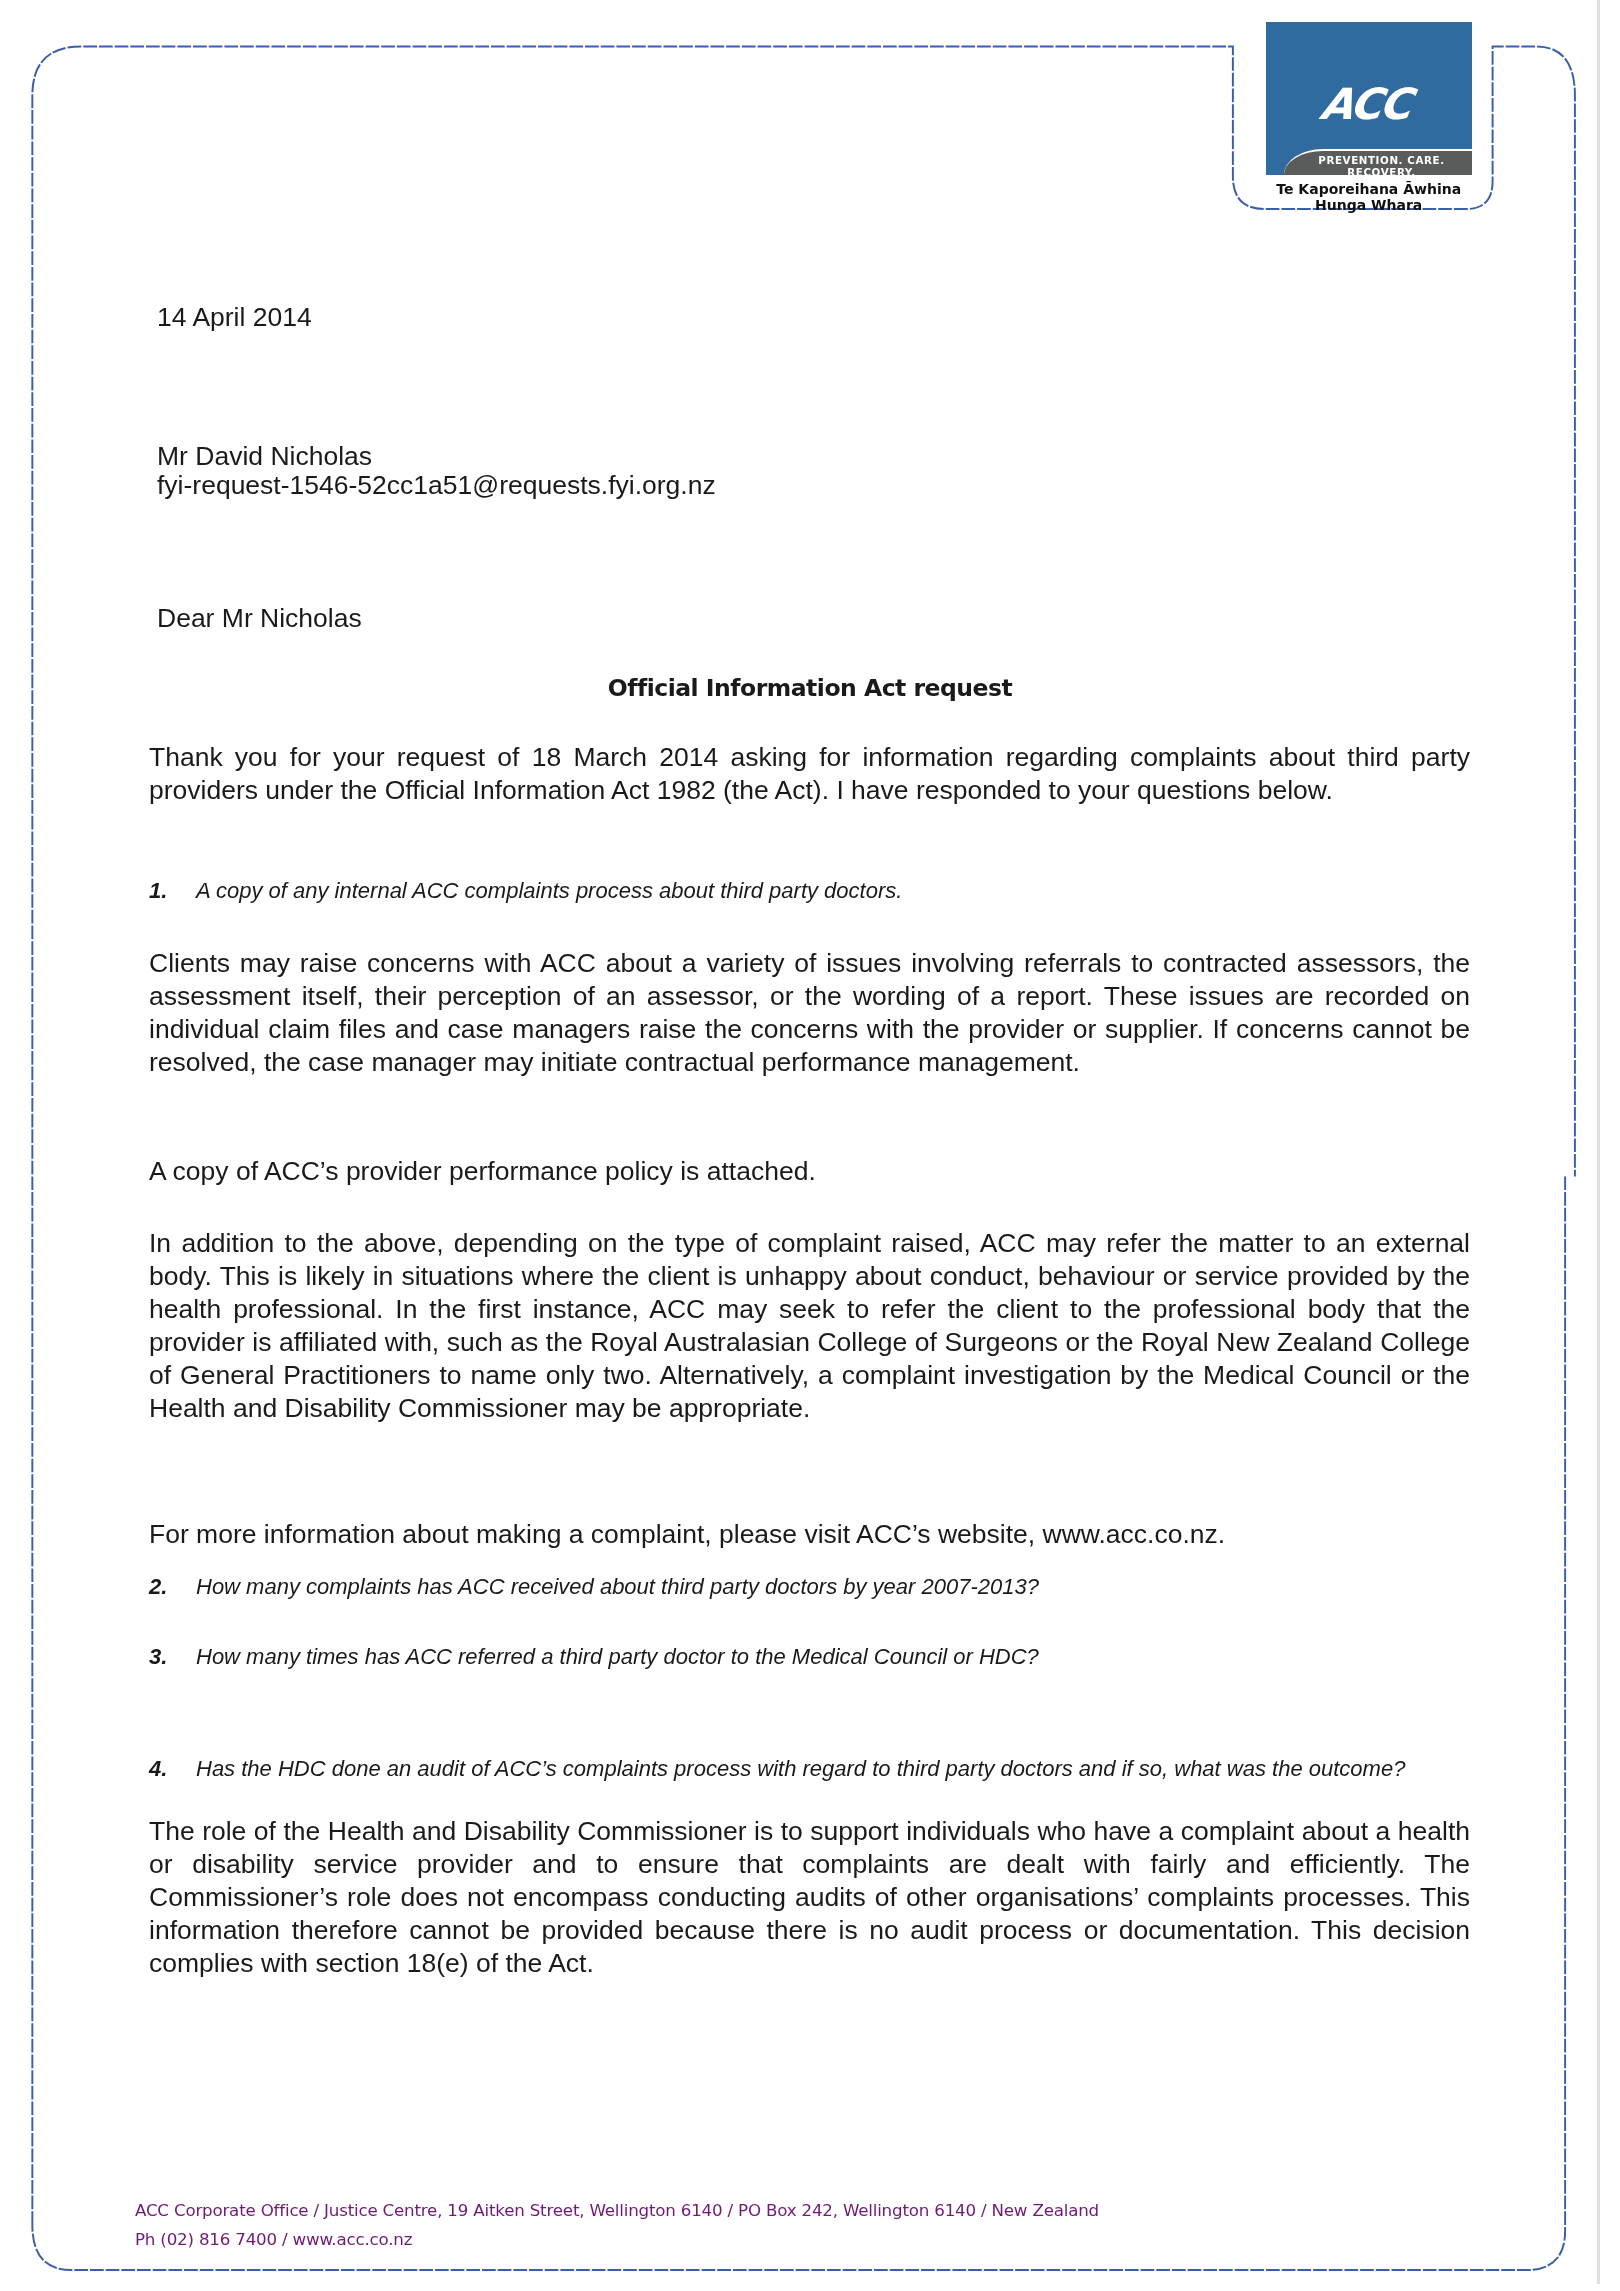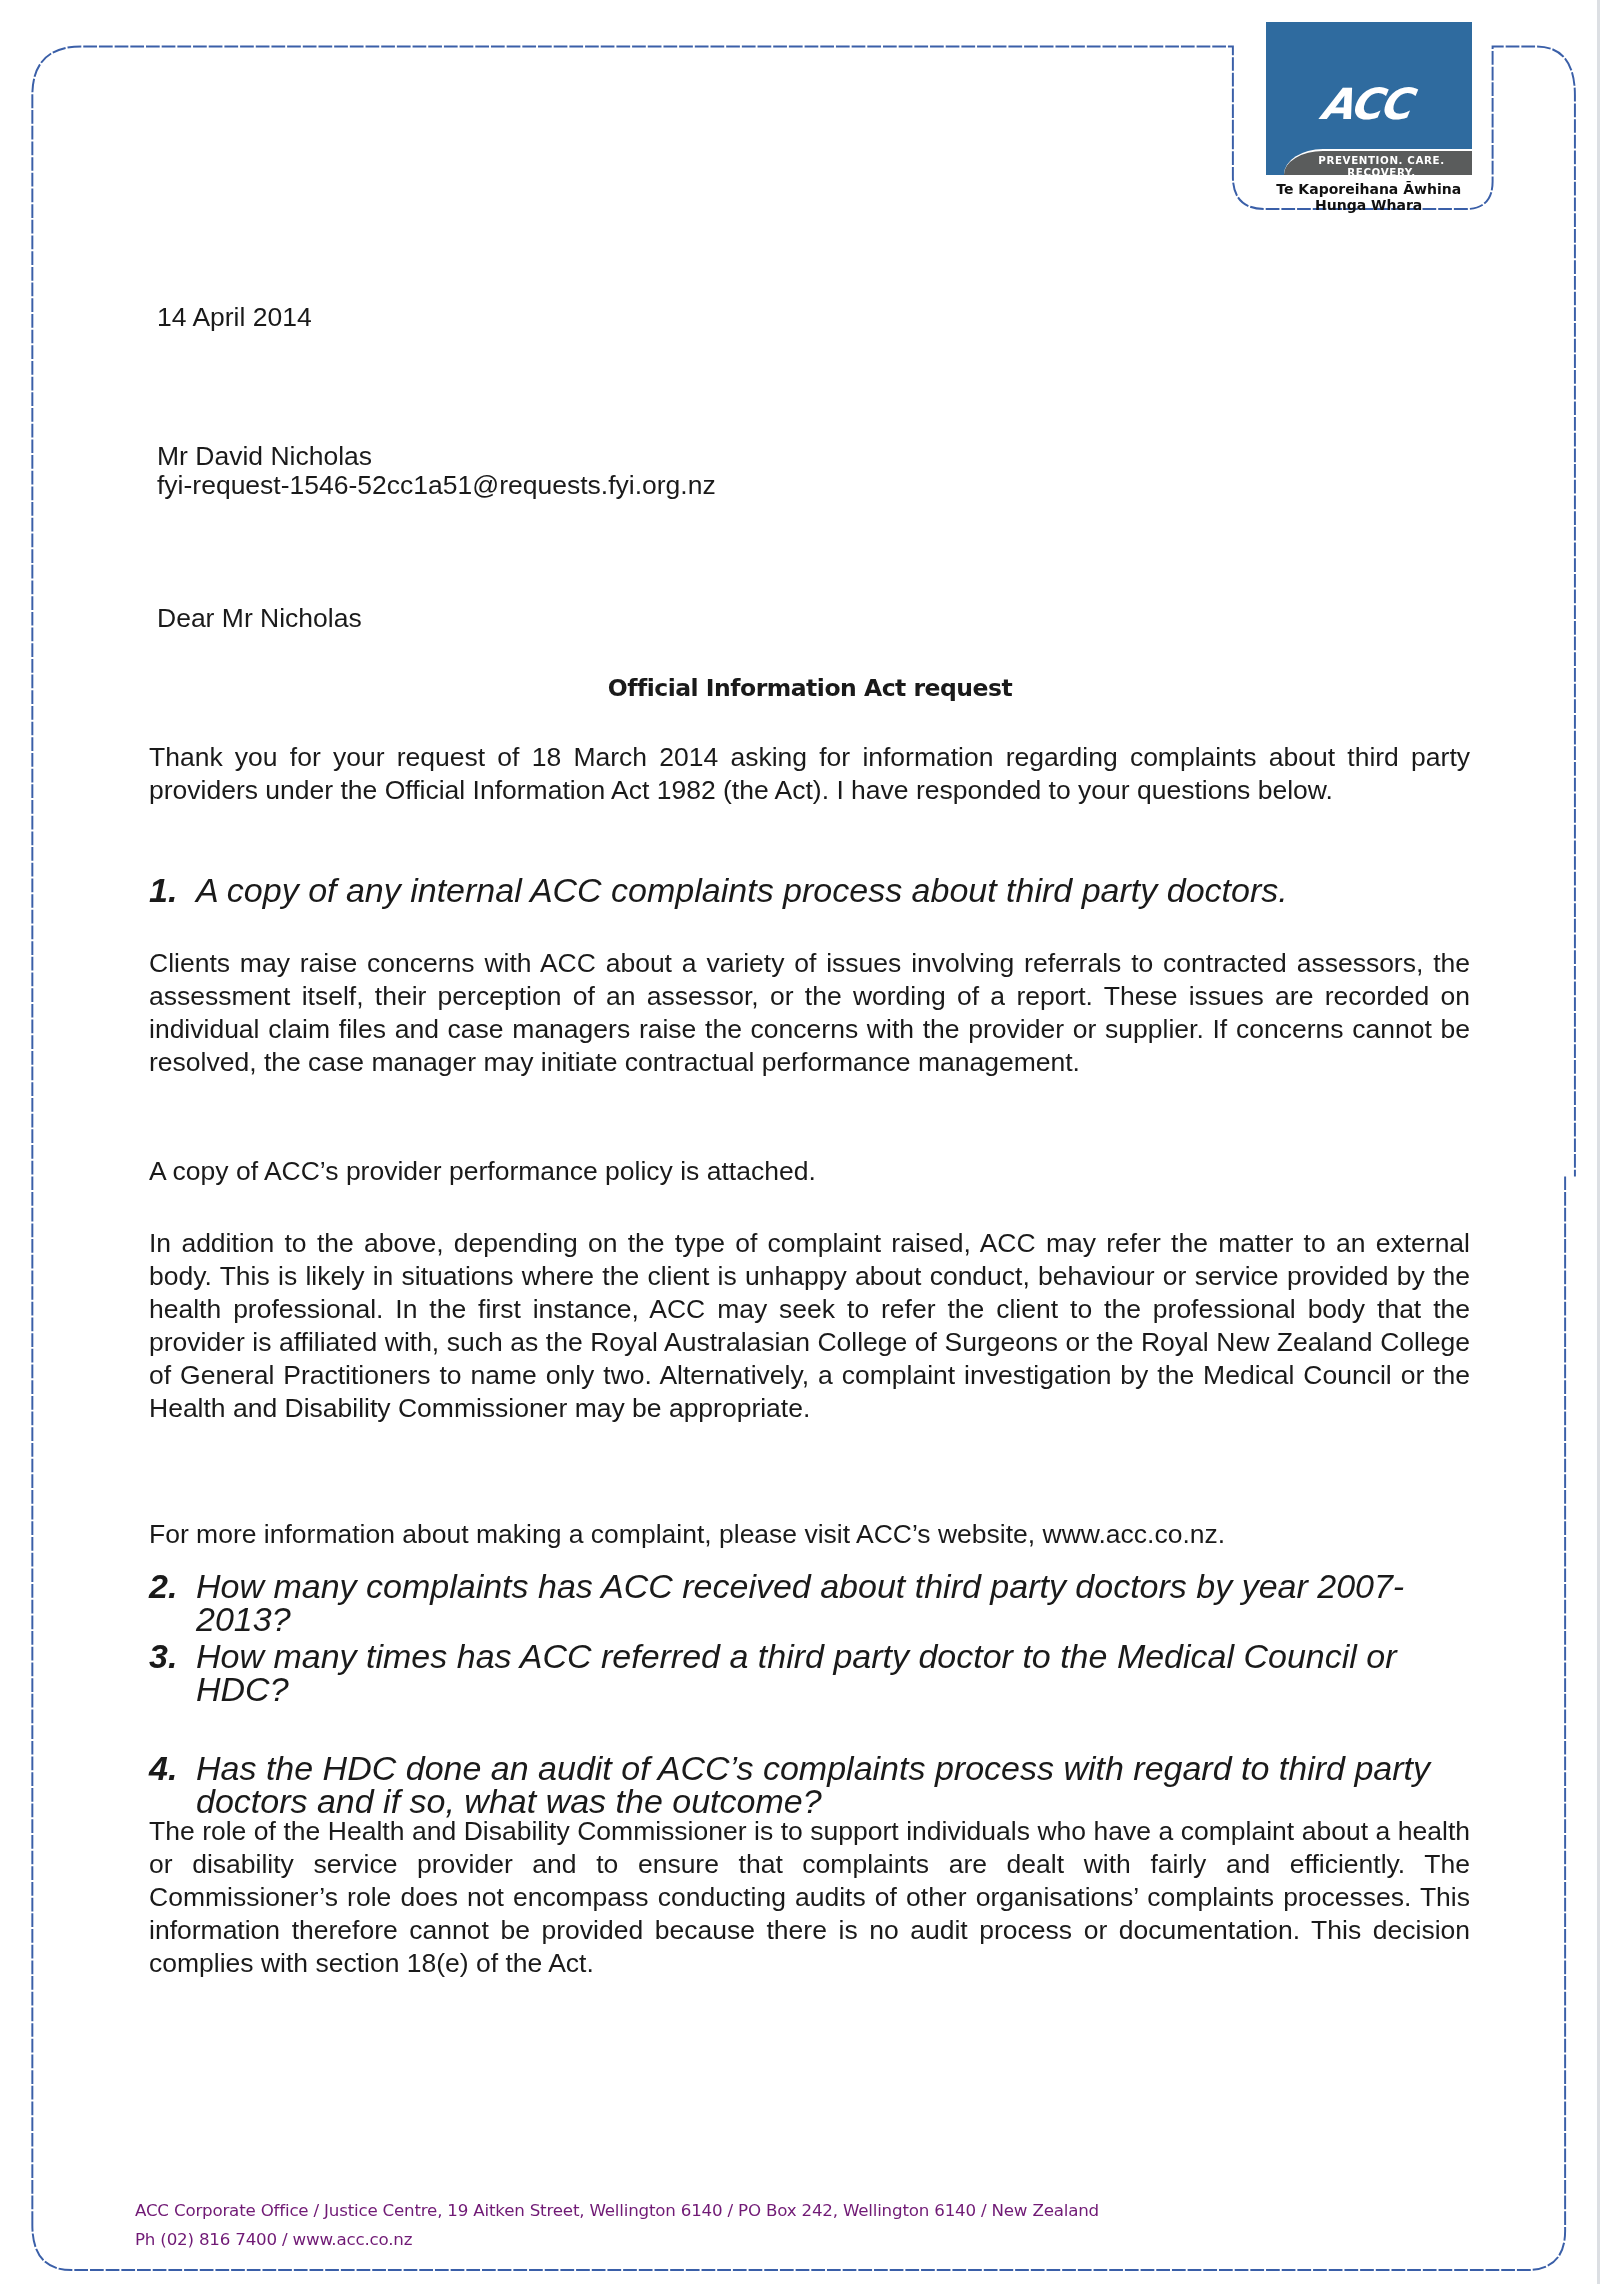--- a/index.html
+++ b/index.html
@@ -20,21 +20,21 @@
                   letter-spacing: 0.6px; color: #ffffff; }
   .logo-maori { position: absolute; left: -9.8px; top: 159px; width: 225px; text-align: center;
                 font-family: "DejaVu Sans", sans-serif; font-weight: bold; font-size: 14px; color: #111; }
 
   .text { position: absolute; font-size: 26.5px; line-height: 33px; }
   .para { position: absolute; left: 149px; width: 1321px; font-size: 26.5px; line-height: 33px;
           text-align: justify; }
   .heading { position: absolute; left: 0; width: 1620px; top: 674px; text-align: center;
              font-family: "DejaVu Sans", sans-serif; font-weight: bold; font-size: 23.5px;
              letter-spacing: -0.5px; }
-  .q { position: absolute; left: 149px; width: 1321px; font-size: 34px; line-height: 33px; font-style: italic; }
+  .q { position: absolute; left: 149px; width: 1321px; font-size: 22px; line-height: 33px; font-style: italic; }
   .q .num { font-weight: bold; font-style: italic; display: inline-block; width: 47px; }
   .q .qtext { display: inline-block; vertical-align: top; width: 1270px; }
 
   .footer { position: absolute; left: 135px; font-family: "DejaVu Sans", sans-serif; font-size: 16.7px;
             color: #701a75; line-height: 29px; letter-spacing: -0.2px; }
 </style>
 </head>
 <body>
 
 <svg class="frame" viewBox="0 0 1653 2338" xmlns="http://www.w3.org/2000/svg">

